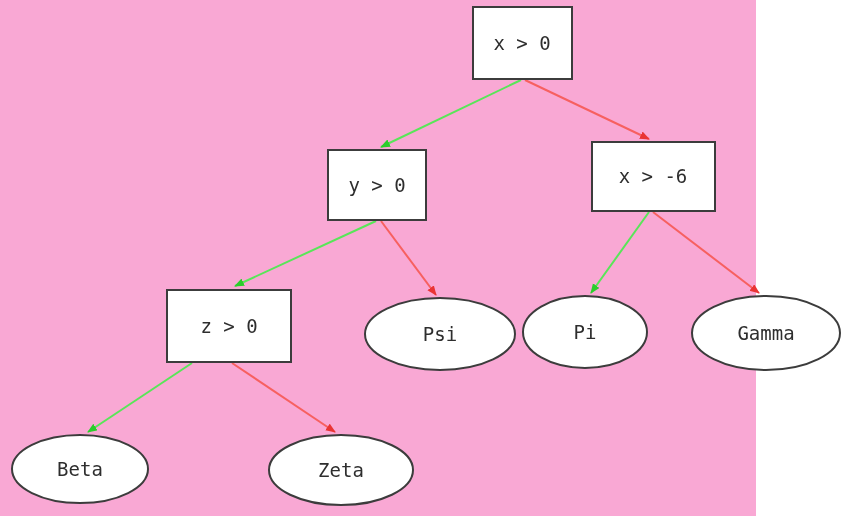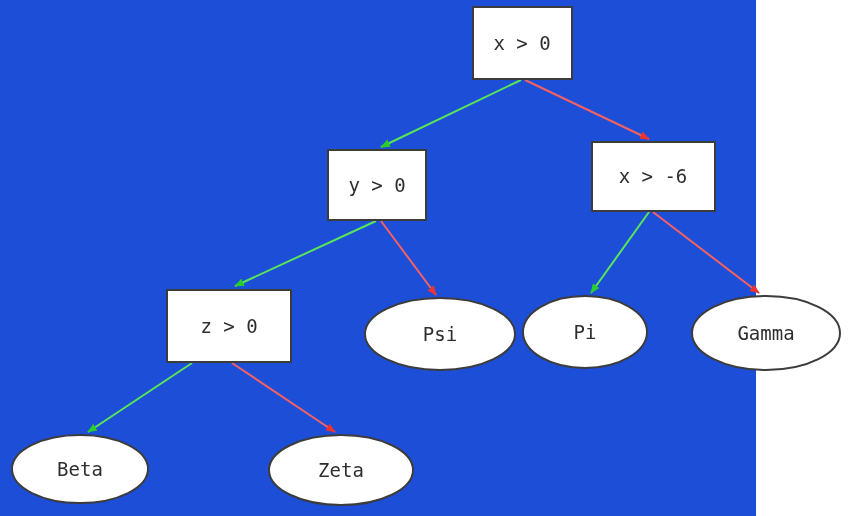--- a/index.html
+++ b/index.html
@@ -4,21 +4,21 @@
 <style>
   html, body {
     margin: 0;
     padding: 0;
     background: #ffffff;
   }
   .canvas-wrap {
     position: relative;
     width: 756px;
     height: 516px;
-    background: #1d4ed8;
+    background: #f9a8d4;
     font-family: "DejaVu Sans Mono", "Liberation Mono", monospace;
   }
   svg { display: block; }
   .node-shape {
     fill: #ffffff;
     stroke: #3c3c3c;
     stroke-width: 2;
   }
   .node-label {
     font-family: "DejaVu Sans Mono", "Liberation Mono", monospace;

